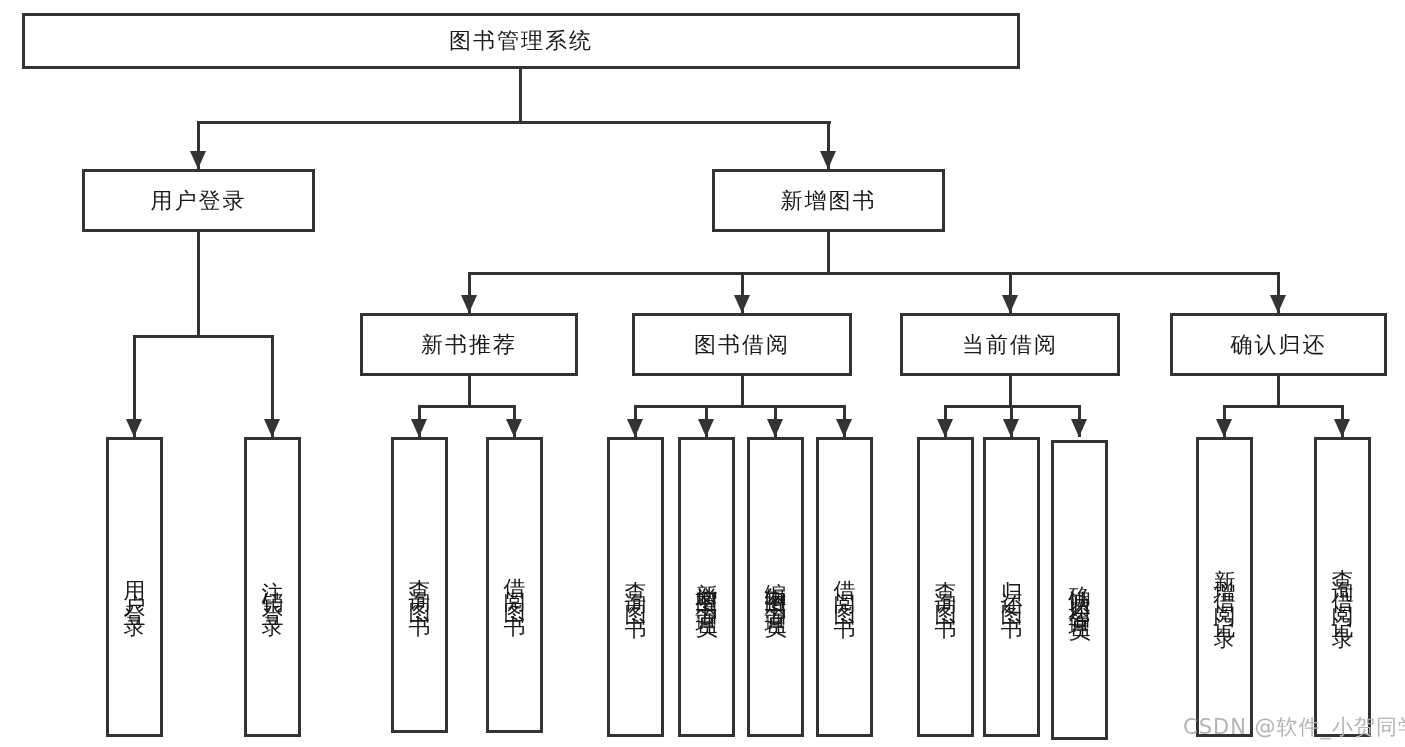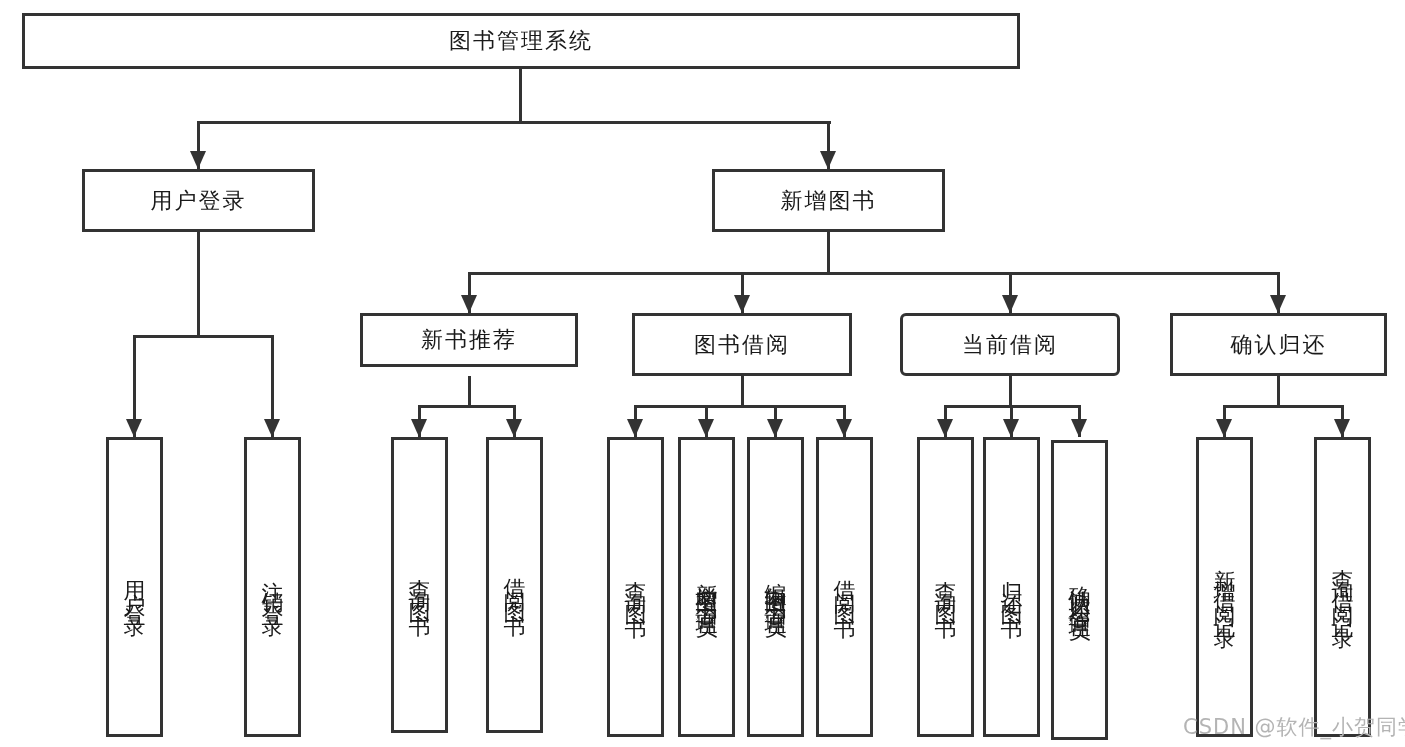--- a/index.html
+++ b/index.html
@@ -58,23 +58,23 @@
   <div class="hl" style="left:468px;top:272px;width:812px;"></div>
   <div class="vl" style="left:468px;top:272px;height:41px;"></div>
   <div class="ah" style="left:461px;top:295px;"></div>
   <div class="vl" style="left:741px;top:272px;height:41px;"></div>
   <div class="ah" style="left:734px;top:295px;"></div>
   <div class="vl" style="left:1009px;top:272px;height:41px;"></div>
   <div class="ah" style="left:1002px;top:295px;"></div>
   <div class="vl" style="left:1277px;top:272px;height:41px;"></div>
   <div class="ah" style="left:1270px;top:295px;"></div>
 
-  <div class="box" style="left:360px;top:313px;width:218px;height:54px;">新书推荐</div>
+  <div class="box" style="left:360px;top:313px;width:218px;height:63px;">新书推荐</div>
   <div class="box" style="left:632px;top:313px;width:220px;height:63px;">图书借阅</div>
-  <div class="box" style="left:900px;top:313px;width:220px;height:63px;border-radius:6px;">当前借阅</div>
+  <div class="box" style="left:900px;top:313px;width:220px;height:63px;">当前借阅</div>
   <div class="box" style="left:1170px;top:313px;width:217px;height:63px;">确认归还</div>
 
   <div class="vl" style="left:468px;top:376px;height:29px;"></div>
   <div class="hl" style="left:418px;top:405px;width:97px;"></div>
   <div class="vl" style="left:418px;top:405px;height:32px;"></div>
   <div class="ah" style="left:411px;top:419px;"></div>
   <div class="vl" style="left:513px;top:405px;height:32px;"></div>
   <div class="ah" style="left:506px;top:419px;"></div>
 
   <div class="vl" style="left:741px;top:376px;height:29px;"></div>

